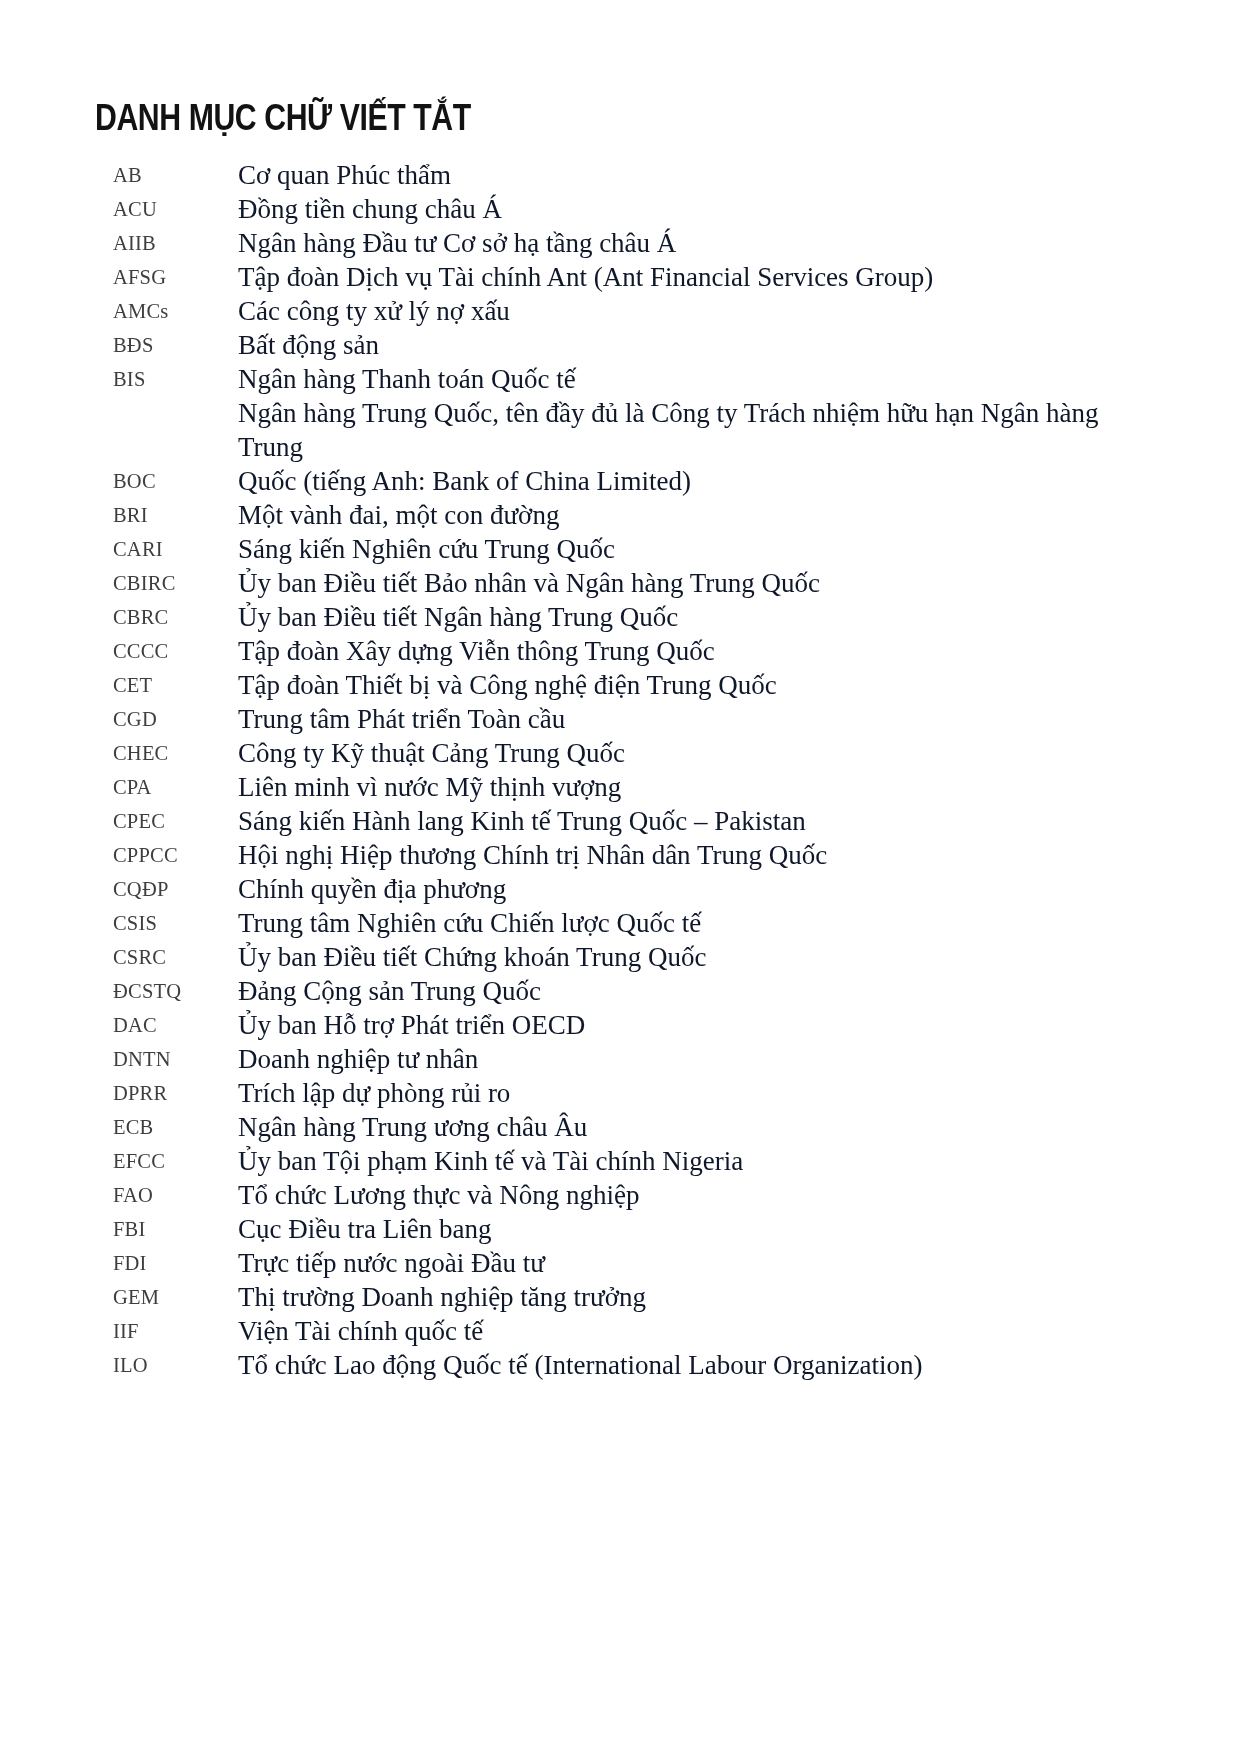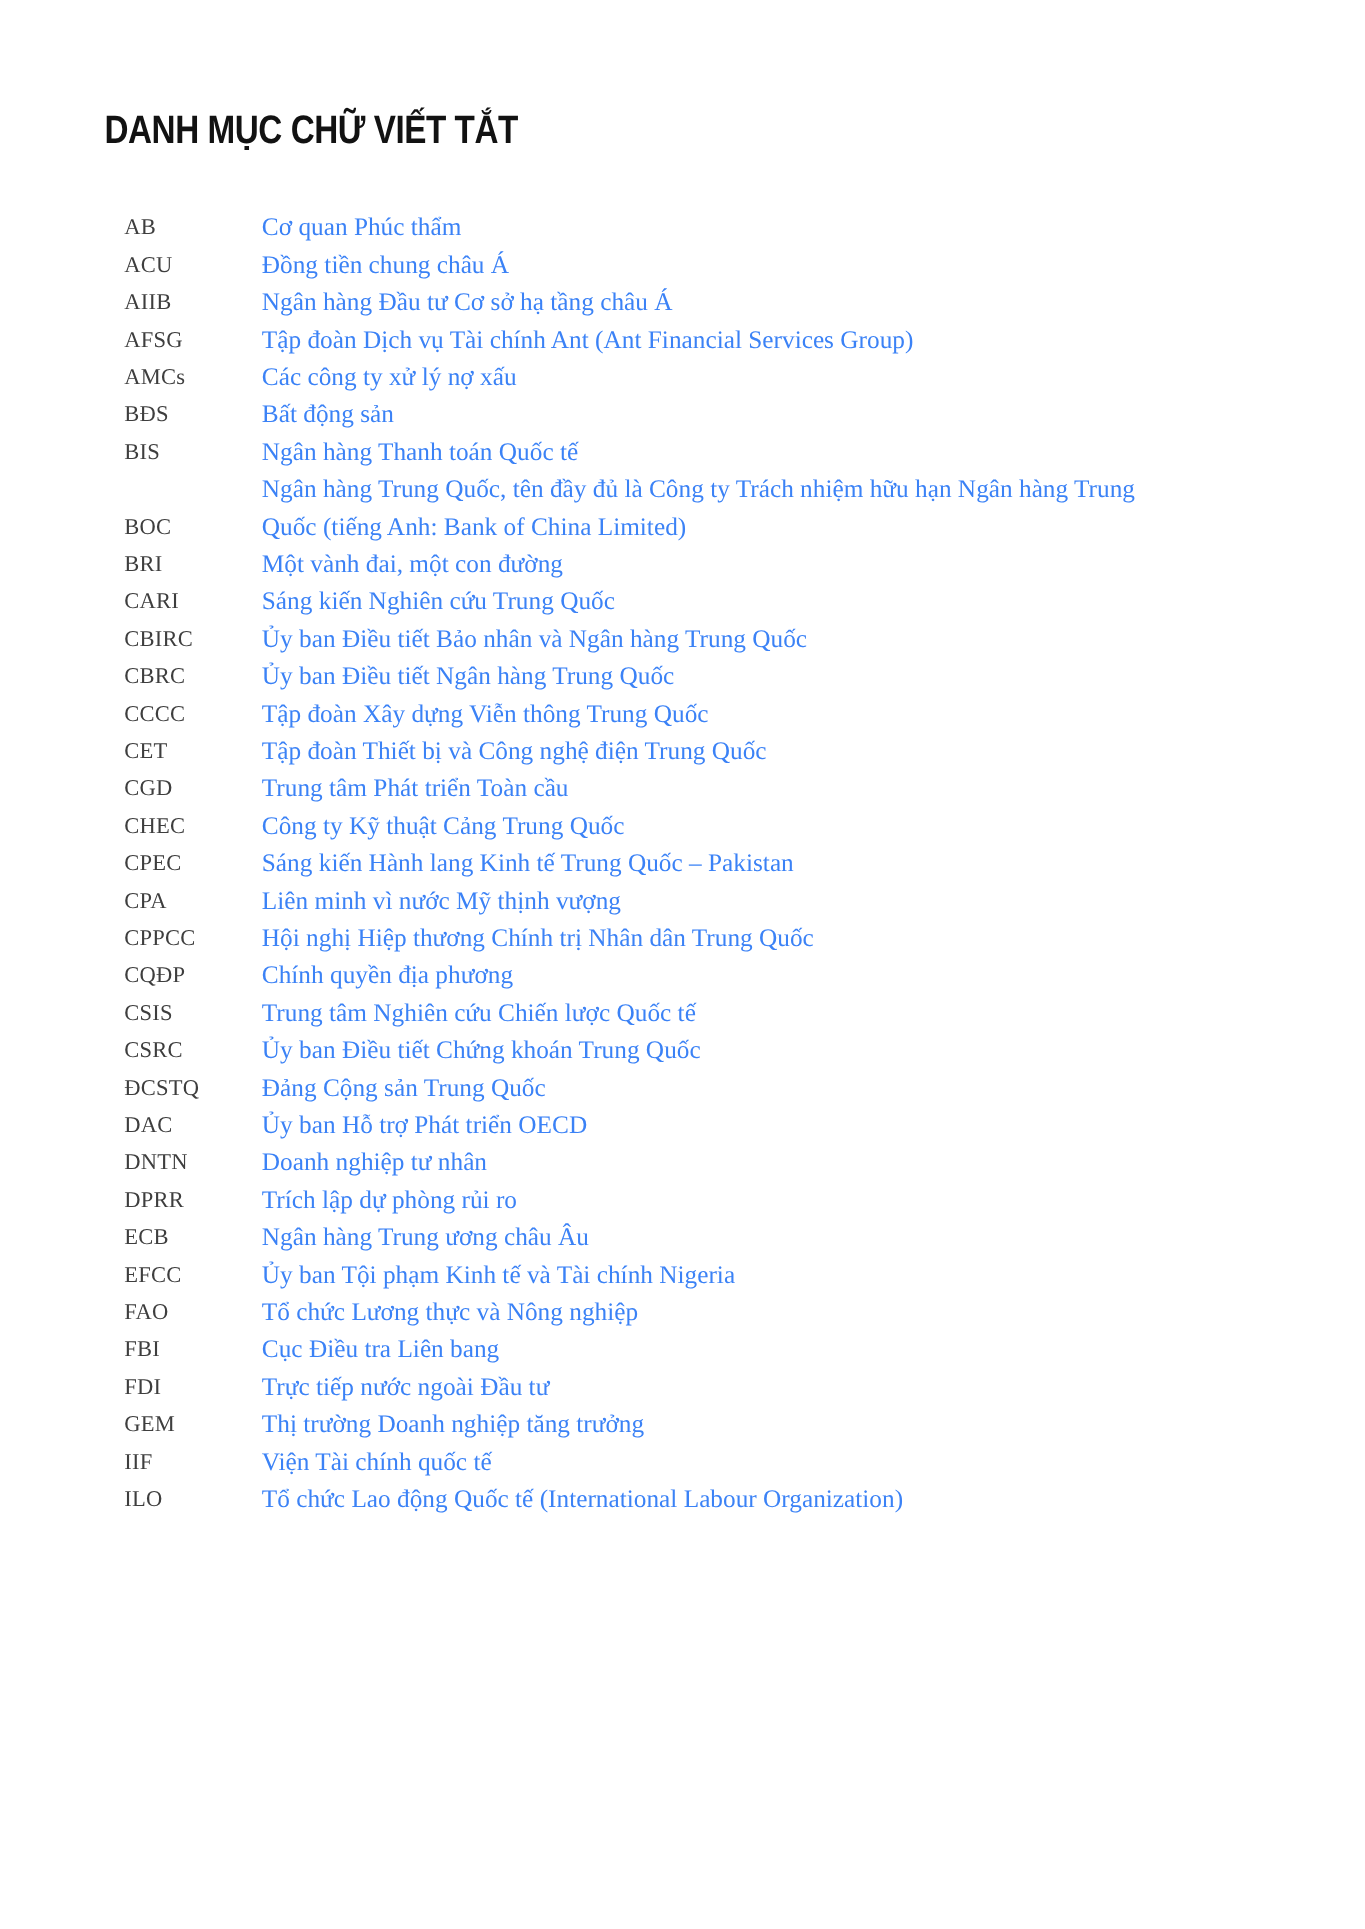--- a/index.html
+++ b/index.html
@@ -27,39 +27,38 @@
     color: #121212;
     white-space: nowrap;
     transform: scaleX(0.84);
     transform-origin: left top;
   }
   .list {
     position: absolute;
     left: 113px;
     top: 158px;
     right: 76px;
-    margin-top: 32px;
   }
   .row {
     display: flex;
     align-items: flex-end;
   }
   .abbr {
     flex: 0 0 125px;
     font-size: 20.5px;
     line-height: 34px;
     color: #3e3e3e;
     letter-spacing: 0.2px;
   }
   .desc {
     flex: 0 1 auto;
     max-width: 900px;
-    font-size: 23px;
+    font-size: 27px;
     line-height: 34px;
-    color: #3b82f6;
+    color: #0f172a;
   }
 </style>
 </head>
 <body>
 
 <div class="page">
   <h1 class="title">DANH MỤC CHỮ VIẾT TẮT</h1>
   <div class="list">
       <div class="row">
         <span class="abbr">AB</span>
@@ -122,26 +121,26 @@
       </div>
       <div class="row">
         <span class="abbr">CGD</span>
         <span class="desc">Trung tâm Phát triển Toàn cầu</span>
       </div>
       <div class="row">
         <span class="abbr">CHEC</span>
         <span class="desc">Công ty Kỹ thuật Cảng Trung Quốc</span>
       </div>
       <div class="row">
+        <span class="abbr">CPA</span>
+        <span class="desc">Liên minh vì nước Mỹ thịnh vượng</span>
+      </div>
+      <div class="row">
         <span class="abbr">CPEC</span>
         <span class="desc">Sáng kiến Hành lang Kinh tế Trung Quốc – Pakistan</span>
-      </div>
-      <div class="row">
-        <span class="abbr">CPA</span>
-        <span class="desc">Liên minh vì nước Mỹ thịnh vượng</span>
       </div>
       <div class="row">
         <span class="abbr">CPPCC</span>
         <span class="desc">Hội nghị Hiệp thương Chính trị Nhân dân Trung Quốc</span>
       </div>
       <div class="row">
         <span class="abbr">CQĐP</span>
         <span class="desc">Chính quyền địa phương</span>
       </div>
       <div class="row">

